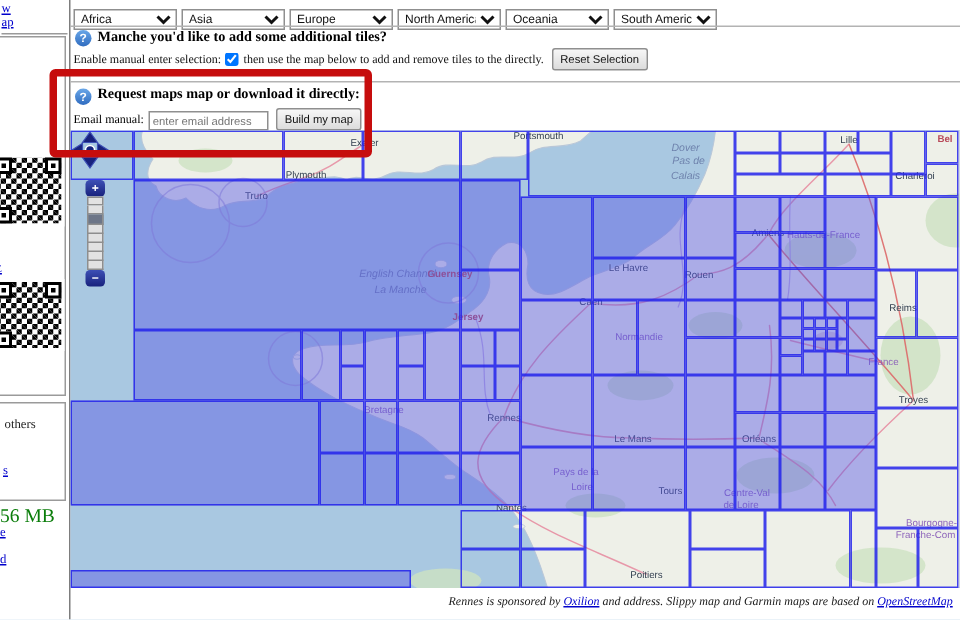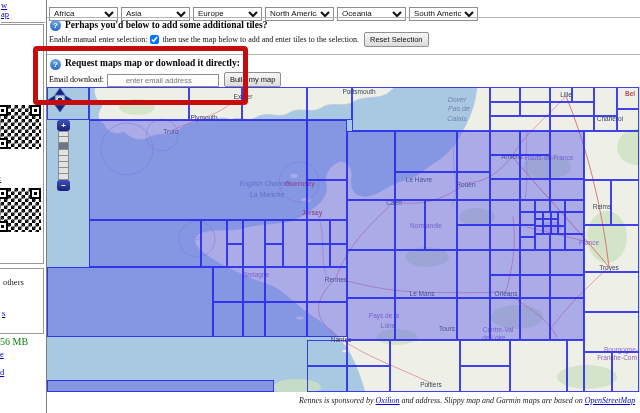--- a/index.html
+++ b/index.html
@@ -18,42 +18,42 @@
       linear-gradient(45deg,#000 25%,transparent 25%,transparent 75%,#000 75%),
       linear-gradient(45deg,#000 25%,#fff 25%,#fff 75%,#000 75%);
       background-size:7px 7px;background-position:0 0,3.5px 3.5px;outline:2px solid #fff;}
   .finder{position:absolute;width:11px;height:11px;border:2px solid #000;background:#fff;box-sizing:border-box;}
   .finder::after{content:"";position:absolute;left:2px;top:2px;width:3px;height:3px;background:#000;}
   .f-tl{left:0;top:0;} .f-tr{right:0;top:0;} .f-bl{left:0;bottom:0;}
   #qr1{top:80px;} #qr2{top:163px;}
   #side-mini-link{position:absolute;left:26px;top:150px;font-size:7px;}
   #makers-text{position:absolute;left:32px;top:8px;font-size:8.5px;color:#222;}
   #makers-link{position:absolute;left:31px;top:40px;font-size:8.5px;}
-  #size-text{position:absolute;left:0;top:336px;font-size:10px;color:#0a7d0a;}
+  #size-text{position:absolute;left:0;top:336px;font-size:13px;color:#0a7d0a;}
   #side-link-a{position:absolute;left:0;top:350px;}
   #side-link-b{position:absolute;left:0;top:368px;}
   
   #region-selects{position:absolute;left:49px;top:2px;white-space:nowrap;}
   #region-selects select{width:69px;height:14px;font:8px "Liberation Sans",sans-serif;
      margin-right:3px;border:1px solid #8f8f8f;background:#fff;color:#111;}
   .h-divider{position:absolute;left:47px;width:593px;border-top:1px solid #b3b3b3;}
   #div1{top:17px;} #div2{top:54px;}
   .help-icon{position:absolute;width:11px;height:11px;border-radius:50%;
      background:linear-gradient(#6aa7e8,#2f6cc0);color:#fff;font:bold 8px/11px "Liberation Sans",sans-serif;
      text-align:center;}
   .sec-heading{position:absolute;font:bold 9.5px "Liberation Serif",serif;color:#000;}
   #tiles-help{left:50px;top:20px;} #tiles-heading{left:65px;top:20px;}
   #row-enable{position:absolute;left:49px;top:32px;font-size:8px;color:#111;white-space:nowrap;}
   #row-enable input{width:9px;height:9px;vertical-align:-2px;margin:0 3px;}
   .btn{font:7.5px "Liberation Sans",sans-serif;color:#111;background:linear-gradient(#f7f7f7,#dcdcdc);
        border:1px solid #8f8f8f;border-radius:2px;padding:2px 5px;margin-left:5px;}
   #request-help{left:50px;top:59px;} #request-heading{left:65px;top:58px;}
   #row-email{position:absolute;left:49px;top:72px;font-size:8px;white-space:nowrap;}
   #email-input{width:74px;height:11px;font:7.5px "Liberation Sans",sans-serif;border:1px solid #8f8f8f;
-      padding:0 18px;margin-left:3px;vertical-align:middle;}
+      padding:0 2px;margin-left:3px;vertical-align:middle;}
   
   #map{position:absolute;left:47px;top:87px;width:593px;height:305px;overflow:hidden;background:#a9c8e1;}
   #map svg{position:absolute;left:0;top:0;z-index:0;}
   #label-layer{position:absolute;left:0;top:0;width:593px;height:305px;z-index:1;}
   .mlbl{position:absolute;transform:translate(-50%,-50%);white-space:nowrap;}
   .mlbl.city{font:6.5px "Liberation Sans",sans-serif;color:#323f4e;text-shadow:0 0 2px rgba(255,255,255,.85);}
   .mlbl.region{font:6.5px "Liberation Sans",sans-serif;color:#8a5fb8;opacity:.95;}
   .mlbl.country{font:bold 6.5px "Liberation Sans",sans-serif;color:#b84a5a;}
   .mlbl.sea{font:italic 7px "Liberation Sans",sans-serif;color:#6f83ad;}
   #tile-layer{position:absolute;left:0;top:0;width:593px;height:305px;z-index:2;}
@@ -106,31 +106,31 @@
   <span id="size-text">56 MB</span>
   <a id="side-link-a" class="side-link" href="#">e</a>
   <a id="side-link-b" class="side-link" href="#">d</a>
 </div>
 <div id="content-border"></div>
 
 <div id="region-selects"><select><option>Africa</option></select><select><option>Asia</option></select><select><option>Europe</option></select><select><option>North America</option></select><select><option>Oceania</option></select><select><option>South America</option></select></div>
 <div id="div1" class="h-divider"></div>
 
 <span id="tiles-help" class="help-icon">?</span>
-<span id="tiles-heading" class="sec-heading">Perhaps you'd below to add some additional tiles?</span>
+<span id="tiles-heading" class="sec-heading">Manche you'd like to add some additional tiles?</span>
 <div id="row-enable">
-  <span>Enable manual enter selection:</span><input type="checkbox" checked="" style=""><span>then use the map below to add and enter tiles to the selection.</span><button class="btn">Reset Selection</button>
+  <span>Enable manual enter selection:</span><input type="checkbox" checked="" style=""><span>then use the map below to add and remove tiles to the directly.</span><button class="btn">Reset Selection</button>
 </div>
 
 <div id="div2" class="h-divider"></div>
 
 <span id="request-help" class="help-icon">?</span>
 <span id="request-heading" class="sec-heading">Request maps map or download it directly:</span>
 <div id="row-email">
-  <span>Email download:</span><input id="email-input" type="text" placeholder="enter email address" style=""><button class="btn">Build my map</button>
+  <span>Email manual:</span><input id="email-input" type="text" placeholder="enter email address" style=""><button class="btn">Build my map</button>
 </div>
 
 <div id="map">
   <svg width="593" height="305" viewBox="0 0 593 305">
     <rect x="0" y="0" width="593" height="305" fill="#a9c8e1"></rect>
 
     <path d="M48,0 L348,0 L340,7 C328,13 316,8 306,15 C296,21 284,14 274,21 C264,27 252,19 242,26
              C232,32 220,24 210,30 C200,36 192,28 184,33 C176,28 166,34 158,31 C150,37 142,34 133,42
              C124,50 112,45 103,50 C93,56 83,51 77,45 C69,49 59,45 57,37 C49,33 51,25 55,19
              C49,13 46,6 48,0 Z" fill="#eef0e8" stroke="#b9c7d8" stroke-width="0.7"></path>

